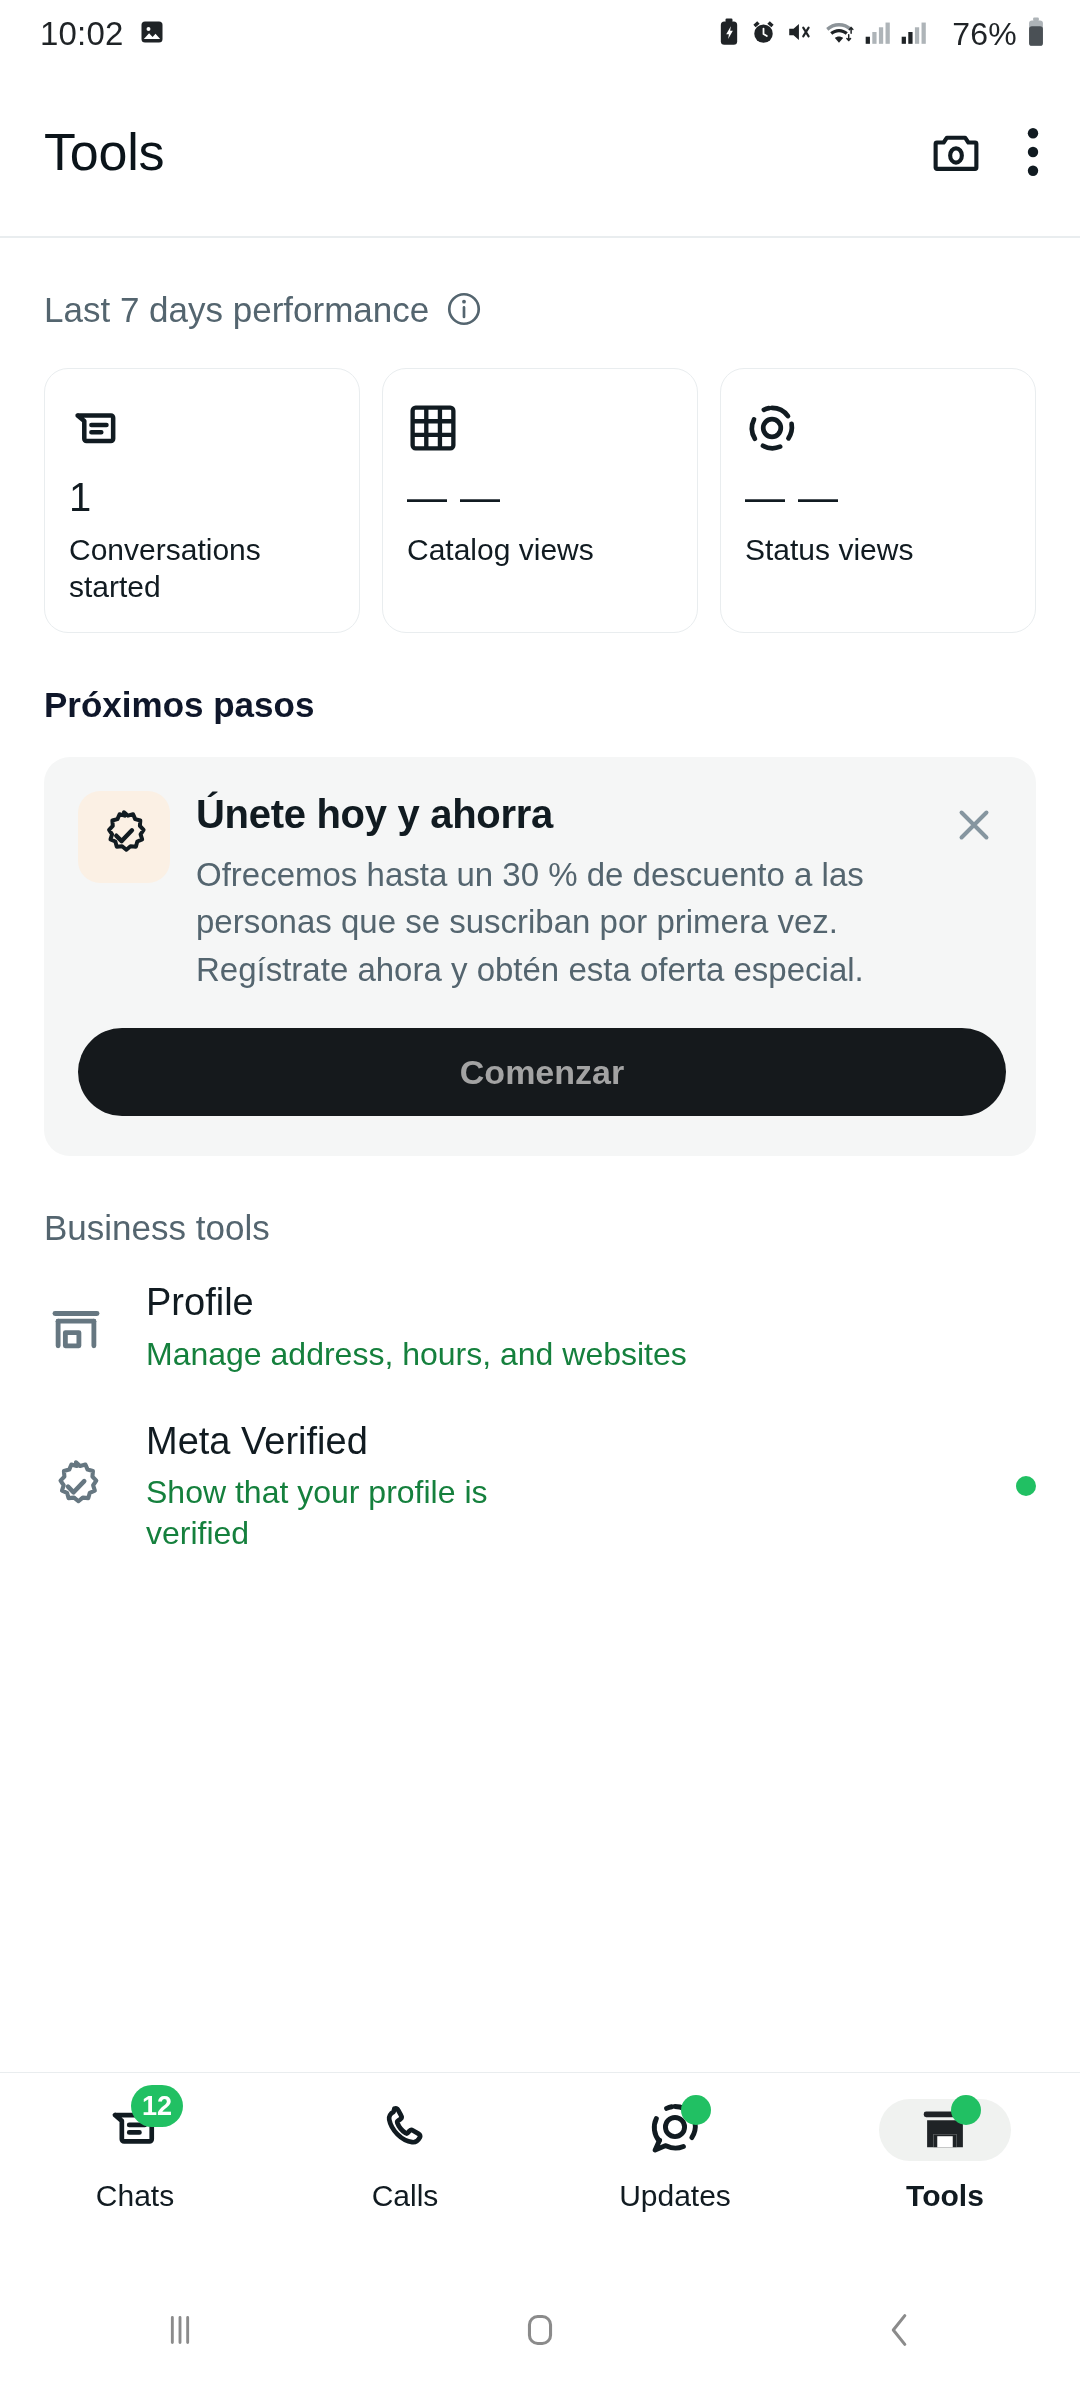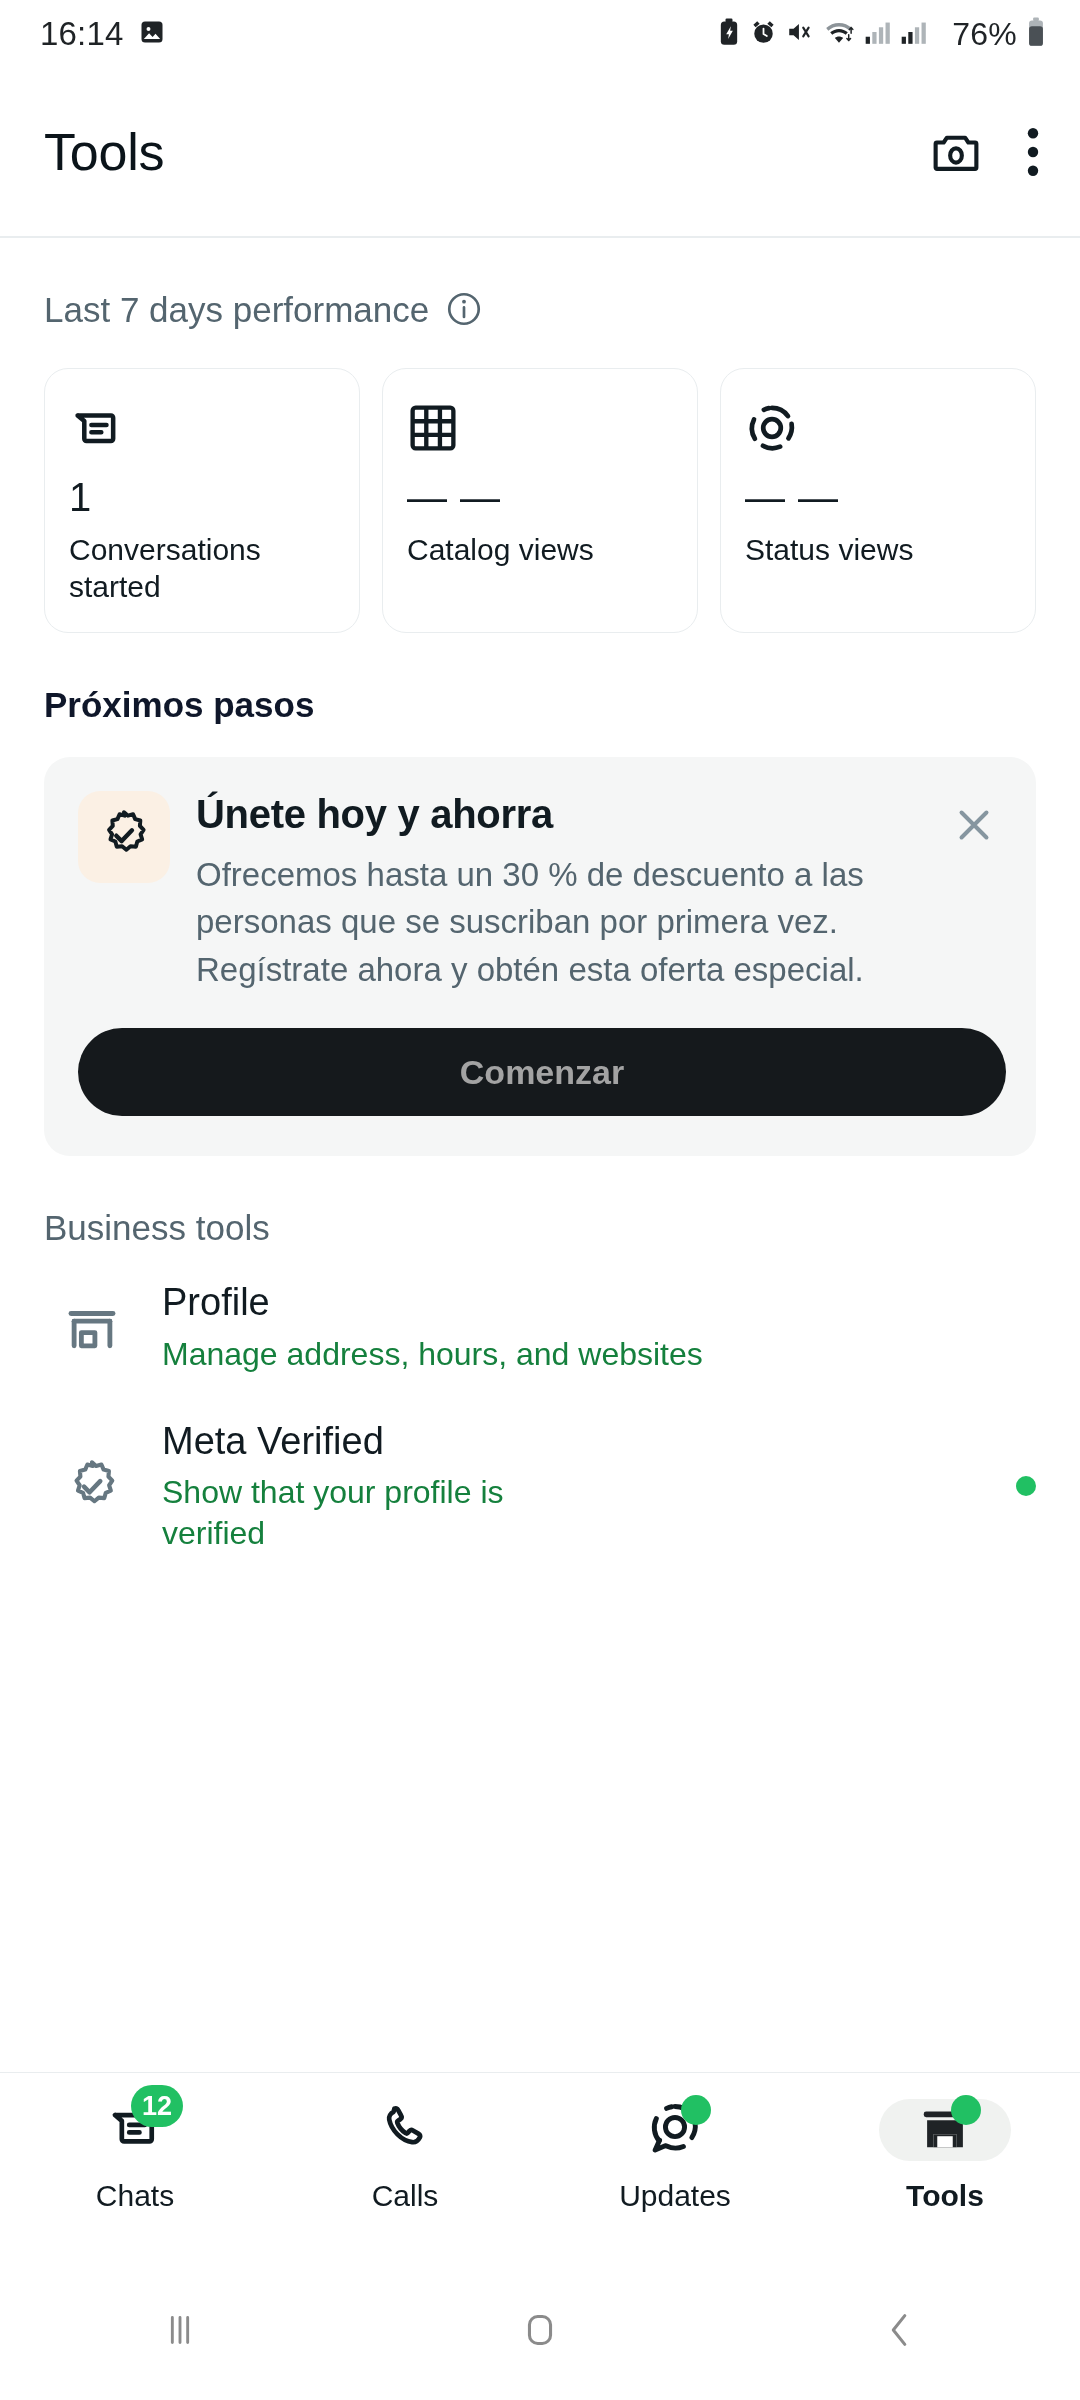--- a/index.html
+++ b/index.html
@@ -108,21 +108,21 @@
     height: 88px;
     font-size: 34px; font-weight: bold;
     font-family: "Liberation Sans", sans-serif;
     cursor: pointer;
   }
 
   
   .tool-list { padding: 10px 0 0 0; }
   .tool-row {
     display: flex; align-items: center;
-    padding: 22px 44px 22px 60px;
+    padding: 22px 44px 22px 44px;
     min-height: 128px;
   }
   .tool-icon {
     width: 64px; flex: 0 0 64px;
     display: flex; align-items: center; justify-content: center;
     margin-right: 38px;
   }
   .tool-texts { flex: 1; }
   .tool-title { font-size: 38px; color: #111b21; line-height: 1.2; }
   .tool-sub {
@@ -178,21 +178,21 @@
     width: 100%; height: 136px;
     display: flex; align-items: center;
   }
   .sysnav .slot { flex: 1; display: flex; align-items: center; justify-content: center; }
 </style>
 </head>
 <body>
 
 <div class="statusbar">
   <div class="sb-left">
-    <span class="sb-time">16:14</span>
+    <span class="sb-time">10:02</span>
     <span class="sbicon">
       <svg width="28" height="28" viewBox="0 0 24 24">
           <rect x="3" y="3" width="18" height="18" rx="3" fill="#1f2326"></rect>
           <circle cx="9" cy="9.5" r="1.7" fill="#fff"></circle>
           <path d="M5 18l4.5-5 3 3.2 2.5-2.7L19 18z" fill="#fff"></path>
         </svg>
     </span>
   </div>
   <div class="sb-right">
     <span class="sbicon">

